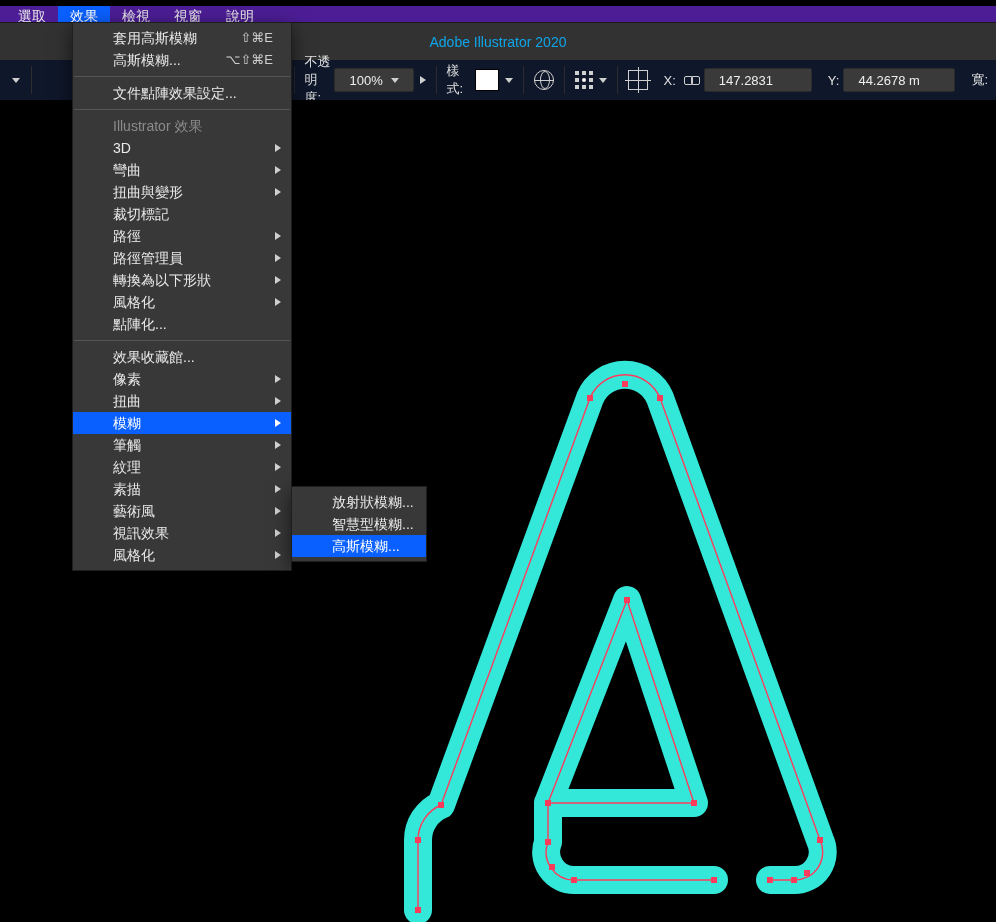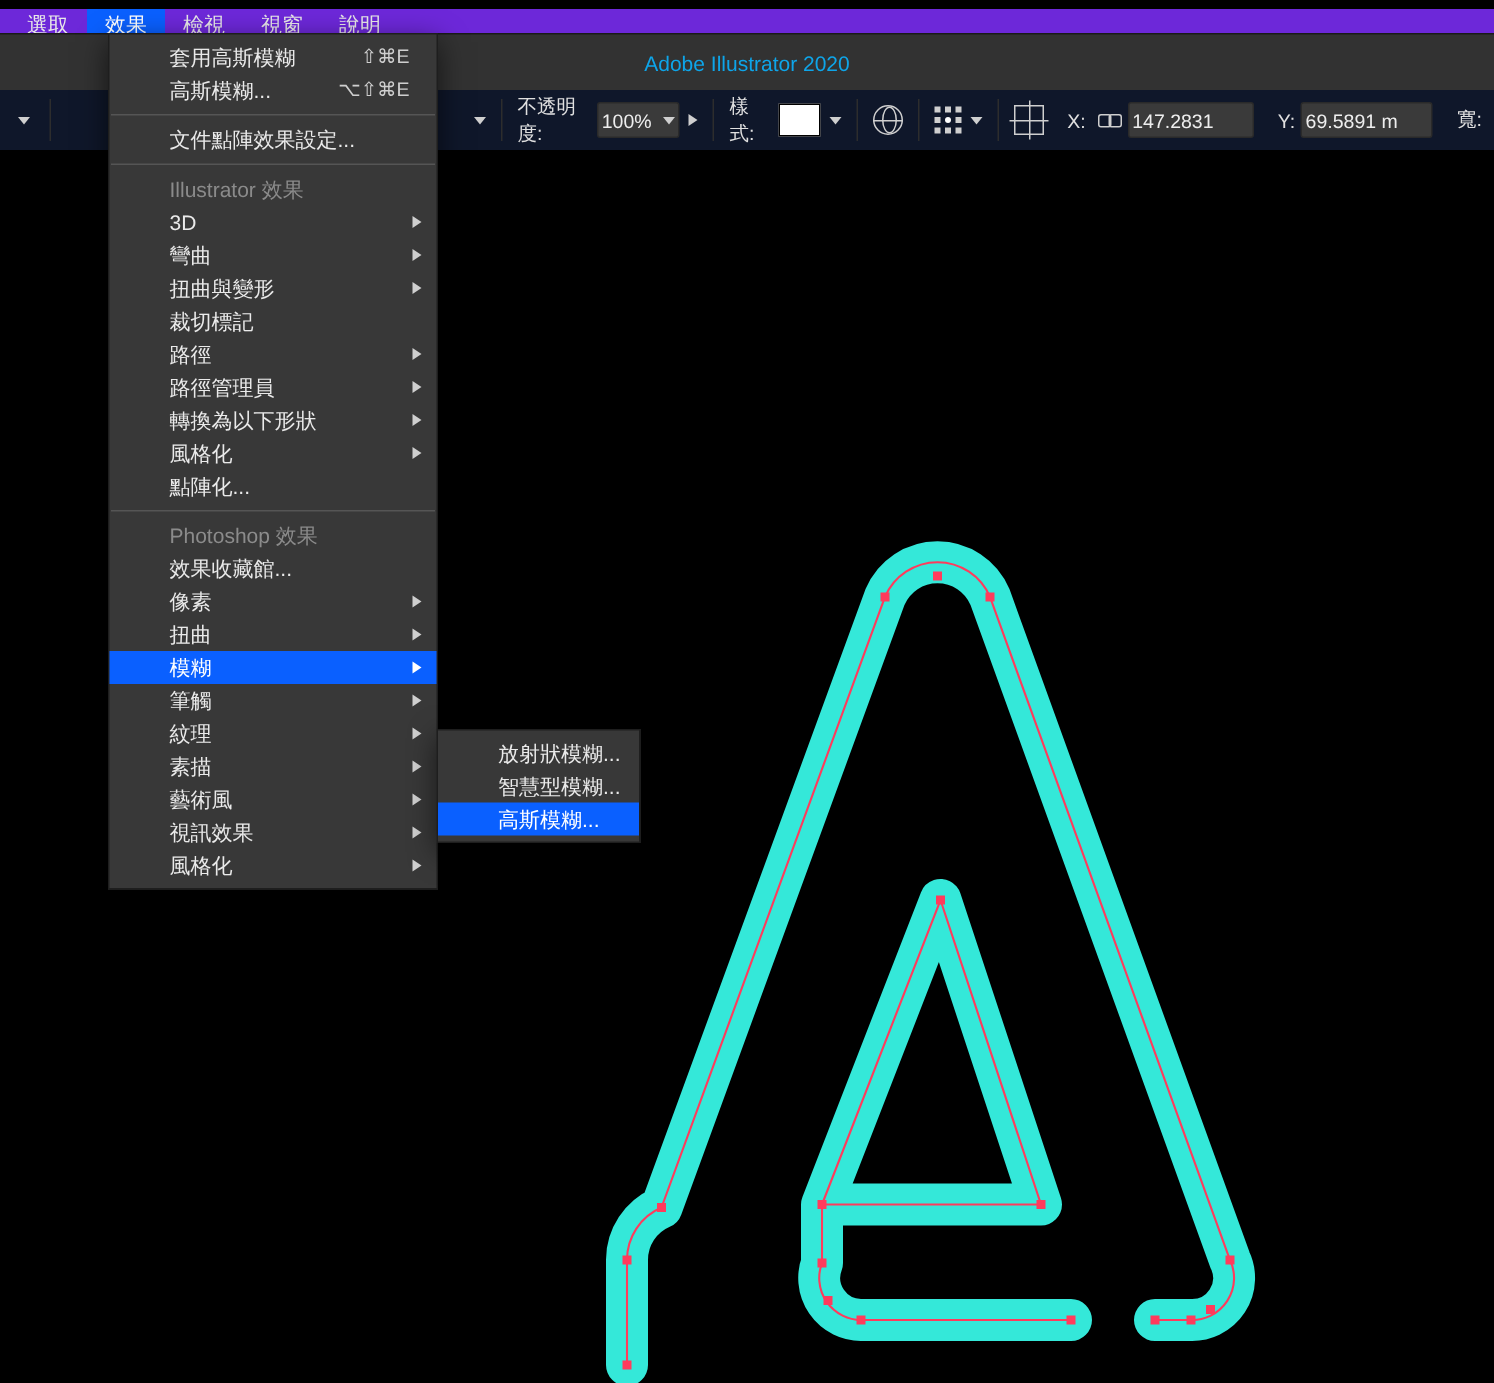--- a/index.html
+++ b/index.html
@@ -1,31 +1,31 @@
 <!DOCTYPE html>
 <html><head>
 <meta charset="utf-8">
 <style>
   html,body{margin:0;padding:0;width:996px;height:922px;background:#000;overflow:hidden;
             font-family:"Helvetica Neue",Arial,"Microsoft JhengHei","PingFang TC",sans-serif;
             color:#e8e8e8;font-size:14px;-webkit-font-smoothing:antialiased;}
-  .menubar{position:absolute;top:6px;left:0;right:0;height:22px;background:#6d28d9;
+  .menubar{position:absolute;top:6px;left:0;right:0;height:22px;background:#4c1d95;
            display:flex;align-items:center;padding-left:6px;font-size:14px;}
   .menubar .m{padding:2px 12px;cursor:default;}
   .menubar .m.sel{background:#0a60ff;color:#fff;}
   .titlebar{position:absolute;top:22px;left:0;right:0;height:38px;background:#323232;
             border-top:1px solid #1a1a1a;border-bottom:1px solid #1a1a1a;
             display:flex;align-items:center;justify-content:center;color:#0ea5e9;font-size:14px;}
   .controlbar{position:absolute;top:60px;left:0;right:0;height:40px;background:#0f172a;
               display:flex;align-items:center;color:#e0e0e0;font-size:13px;
               border-bottom:1px solid #1a1a1a;}
   .controlbar .seg{display:flex;align-items:center;height:100%;padding:0 8px;}
   .vline{width:1px;height:28px;background:#2d2d2d;margin:0 2px;}
   .num-field{background:#3a3a3a;border:1px solid #2a2a2a;color:#eee;height:22px;
-             padding:0 2px;display:flex;align-items:center;border-radius:2px;font-size:13px;}
+             padding:0 14px;display:flex;align-items:center;border-radius:2px;font-size:13px;}
   .dd-caret{width:0;height:0;border-left:4px solid transparent;border-right:4px solid transparent;
             border-top:5px solid #cfcfcf;margin-left:4px;}
   .tri-r-s{width:0;height:0;border-top:4px solid transparent;border-bottom:4px solid transparent;
            border-left:6px solid #cfcfcf;margin-left:6px;}
   .swatch{width:28px;height:20px;background:#fff;border:1px solid #000;}
   .link-ic{display:inline-block;width:16px;height:14px;position:relative;margin:0 4px;}
   .link-ic:before,.link-ic:after{content:"";position:absolute;top:3px;width:7px;height:7px;
             border:1.5px solid #cfcfcf;border-radius:2px;}
   .link-ic:before{left:0;} .link-ic:after{right:0;}
   .icon-globe{width:18px;height:18px;border:1.5px solid #cfcfcf;border-radius:50%;position:relative;}
@@ -121,21 +121,21 @@
     </div>
   <div class="seg">
     <span>X:</span>
     <span style="width:4px;"></span>
     <span class="link-ic"></span>
     <span class="num-field" style="min-width:78px;text-align:right;">147.2831</span>
   </div>
   <div class="seg">
     <span>Y:</span>
     <span style="width:4px;"></span>
-    <span class="num-field" style="min-width:82px;">69.5891 m</span>
+    <span class="num-field" style="min-width:82px;">44.2678 m</span>
   </div>
   <div class="seg">
     <span>寬:</span>
   </div>
 </div>
 
 <div class="canvas">
   <svg width="996" height="822" viewBox="0 0 996 822">
     <g fill="none" stroke="#34e8d9" stroke-width="28" stroke-linecap="round" stroke-linejoin="round">
       <path d="M 418 810
@@ -200,21 +200,20 @@
       <div class="item">彎曲<span class="sub-caret"></span></div>
       <div class="item">扭曲與變形<span class="sub-caret"></span></div>
       <div class="item">裁切標記</div>
       <div class="item">路徑<span class="sub-caret"></span></div>
       <div class="item">路徑管理員<span class="sub-caret"></span></div>
       <div class="item">轉換為以下形狀<span class="sub-caret"></span></div>
       <div class="item">風格化<span class="sub-caret"></span></div>
       <div class="item">點陣化...</div>
     </div>
   <div class="sep"></div>
-  <div class="item header">Photoshop 效果</div>
   <div id="ps-list">
       <div class="item">效果收藏館...</div>
       <div class="item">像素<span class="sub-caret"></span></div>
       <div class="item">扭曲<span class="sub-caret"></span></div>
       <div class="item sel">模糊<span class="sub-caret"></span></div>
       <div class="item">筆觸<span class="sub-caret"></span></div>
       <div class="item">紋理<span class="sub-caret"></span></div>
       <div class="item">素描<span class="sub-caret"></span></div>
       <div class="item">藝術風<span class="sub-caret"></span></div>
       <div class="item">視訊效果<span class="sub-caret"></span></div>

